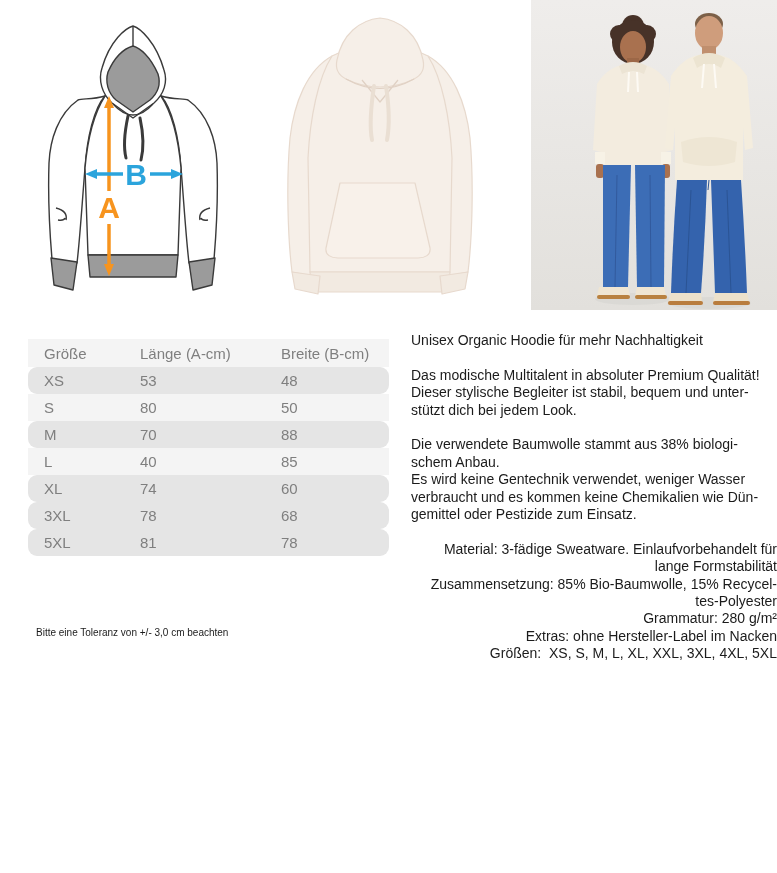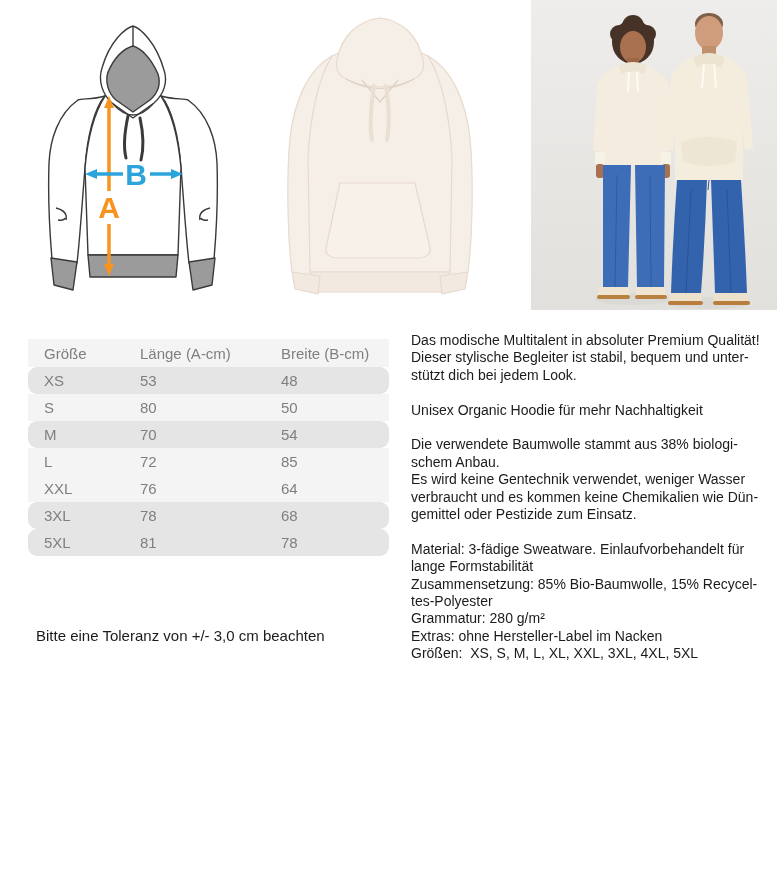--- a/index.html
+++ b/index.html
@@ -15,27 +15,27 @@
   
   .size-table{position:absolute;left:28px;top:339px;width:361px;}
   .t-row{display:flex;align-items:center;height:27px;background:#f4f4f4;
          color:#7f7f7f;font-size:15px;}
   .t-row.head{height:28px;}
   .t-row.alt{background:#e5e5e5;border-radius:9px;}
   .t-cell{white-space:nowrap;overflow:hidden;}
   .t-cell.c0{width:96px;padding-left:16px;}
   .t-cell.c1{width:141px;}
   .t-cell.c2{flex:1;}
-  .tolerance-note{position:absolute;left:36px;top:627px;font-size:15px;
+  .tolerance-note{position:absolute;left:36px;top:627px;font-size:10px;
                   color:#1b1b1b;}
   
   .description{position:absolute;left:411px;top:332px;width:366px;
                font-size:14px;line-height:17.4px;color:#1b1b1b;}
   .description .para{white-space:pre;margin:0 0 17.4px 0;}
-  .description .para:last-child{margin-bottom:0;}
+  .description .para:last-child{margin-bottom:0;text-align:right;}
 </style>
 </head>
 <body>
 
 <svg id="size-diagram" class="img-abs" width="230" height="290" viewBox="0 0 230 290">
   <g stroke="#3a3a3a" stroke-width="1.4" fill="#ffffff" stroke-linejoin="round">
 
     <path d="M85,88 C72,92 62,90 58,92 C38,106 30,132 29,155 C28,185 30,228 32,251 L57,255 C60,230 62,196 65,160 C67,130 74,100 85,88 Z"></path>
 
     <path d="M141,88 C154,92 164,90 168,92 C188,106 196,132 197,155 C198,185 196,228 194,251 L169,255 C166,230 164,196 161,160 C159,130 152,100 141,88 Z"></path>
@@ -171,51 +171,51 @@
     <div class="t-cell c2">48</div>
   </div>
   <div class="t-row">
     <div class="t-cell c0">S</div>
     <div class="t-cell c1">80</div>
     <div class="t-cell c2">50</div>
   </div>
   <div class="t-row alt">
     <div class="t-cell c0">M</div>
     <div class="t-cell c1">70</div>
-    <div class="t-cell c2">54</div>
+    <div class="t-cell c2">88</div>
   </div>
   <div class="t-row">
     <div class="t-cell c0">L</div>
-    <div class="t-cell c1">72</div>
+    <div class="t-cell c1">40</div>
     <div class="t-cell c2">85</div>
   </div>
-  <div class="t-row">
-    <div class="t-cell c0">XXL</div>
-    <div class="t-cell c1">76</div>
-    <div class="t-cell c2">64</div>
+  <div class="t-row alt">
+    <div class="t-cell c0">XL</div>
+    <div class="t-cell c1">74</div>
+    <div class="t-cell c2">60</div>
   </div>
   <div class="t-row alt">
     <div class="t-cell c0">3XL</div>
     <div class="t-cell c1">78</div>
     <div class="t-cell c2">68</div>
   </div>
   <div class="t-row alt">
     <div class="t-cell c0">5XL</div>
     <div class="t-cell c1">81</div>
     <div class="t-cell c2">78</div>
   </div>
 </div>
 
 <div class="tolerance-note">Bitte eine Toleranz von +/- 3,0 cm beachten</div>
 
 <div class="description">
+  <div class="para">Unisex Organic Hoodie für mehr Nachhaltigkeit</div>
   <div class="para">Das modische Multitalent in absoluter Premium Qualität!
 Dieser stylische Begleiter ist stabil, bequem und unter-
 stützt dich bei jedem Look.</div>
-  <div class="para">Unisex Organic Hoodie für mehr Nachhaltigkeit</div>
   <div class="para">Die verwendete Baumwolle stammt aus 38% biologi-
 schem Anbau.
 Es wird keine Gentechnik verwendet, weniger Wasser
 verbraucht und es kommen keine Chemikalien wie Dün-
 gemittel oder Pestizide zum Einsatz.</div>
   <div class="para">Material: 3-fädige Sweatware. Einlaufvorbehandelt für
 lange Formstabilität
 Zusammensetzung: 85% Bio-Baumwolle, 15% Recycel-
 tes-Polyester
 Grammatur: 280 g/m²

